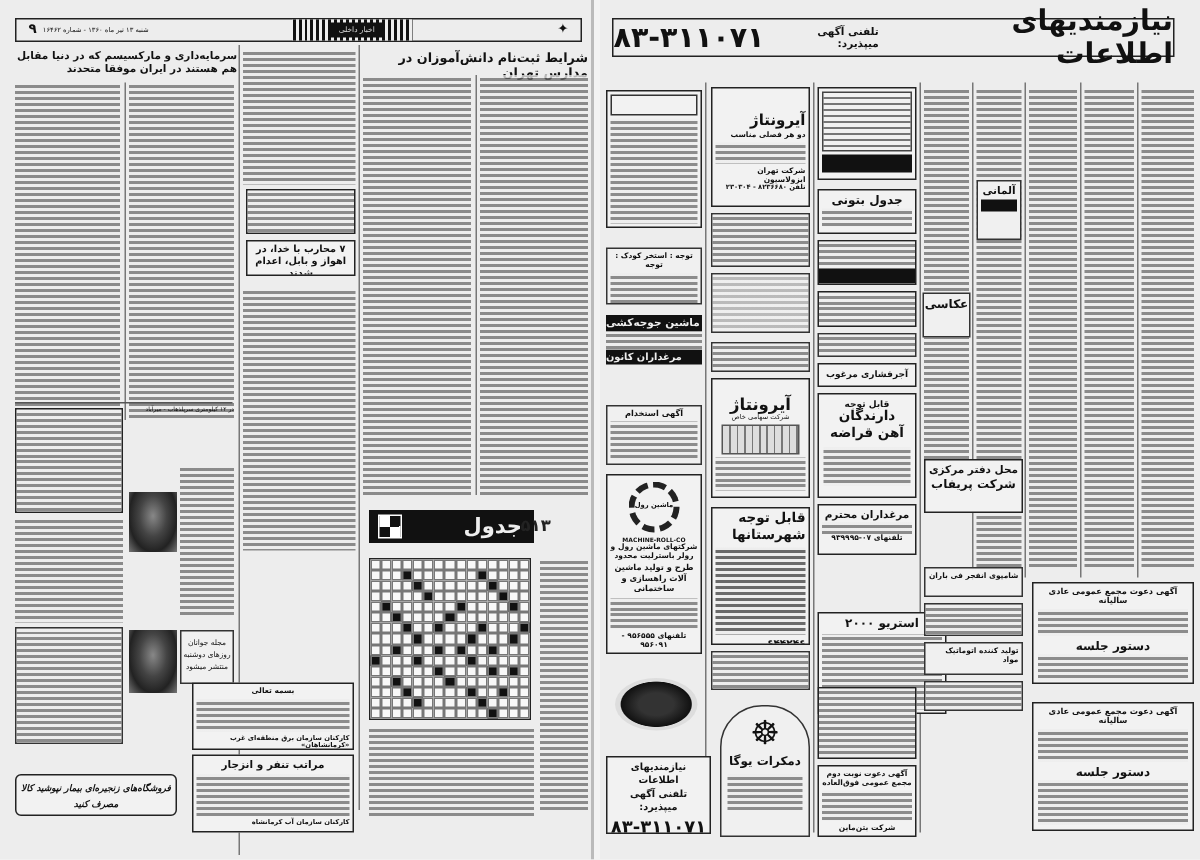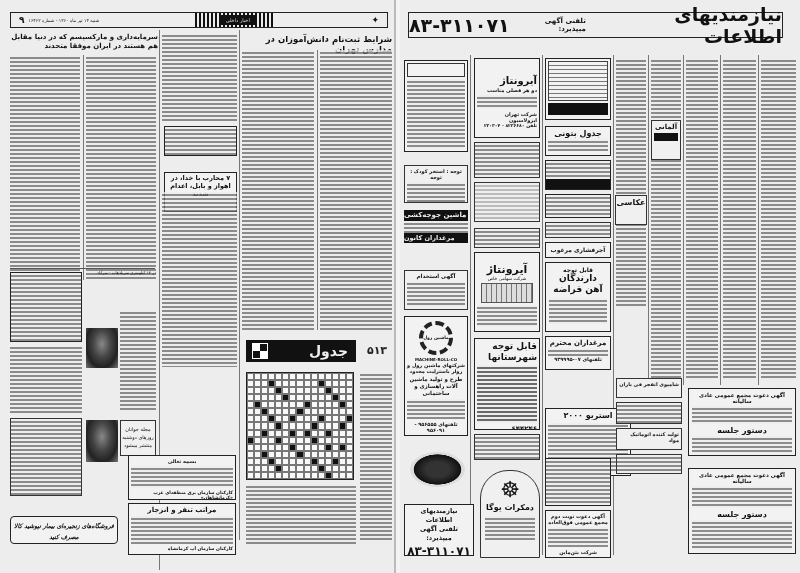--- a/index.html
+++ b/index.html
@@ -48,21 +48,21 @@
 
   <div class="abs rtl bold" style="left:10px;top:33px;width:148px;font-size:7px;line-height:9px">سرمایه‌داری و مارکسیسم که در دنیا مقابل هم هستند در ایران موفقا متحدند</div>
   <div class="abs lines" style="left:10px;top:55px;width:70px;height:225px"></div>
   <div class="abs lines" style="left:86px;top:55px;width:70px;height:225px"></div>
   <div class="vline" style="left:83px;top:55px;height:225px"></div>
 
   <div class="abs lines" style="left:162px;top:33px;width:75px;height:90px"></div>
   <div class="abs box" style="left:164px;top:126px;width:73px;height:30px">
       <div class="lines" style="width:100%;height:100%"></div>
     </div>
-  <div class="abs box" style="left:164px;top:172px;width:73px;height:40px;padding:1px">
+  <div class="abs box" style="left:164px;top:160px;width:73px;height:24px;padding:1px">
     <div class="rtl bold center" style="font-size:6.5px;line-height:8px">۷ محارب با خدا، در اهواز و بابل، اعدام شدند</div>
   </div>
   <div class="abs lines" style="left:162px;top:192px;width:75px;height:175px"></div>
 
   <div class="abs rtl bold" style="left:242px;top:34px;width:150px;font-size:8.5px;line-height:10px">شرایط ثبت‌نام دانش‌آموزان در مدارس تهران</div>
   <div class="abs lines" style="left:242px;top:50px;width:72px;height:280px"></div>
   <div class="abs lines" style="left:320px;top:50px;width:72px;height:280px"></div>
   <div class="vline" style="left:317px;top:50px;height:280px"></div>
   <div class="vline" style="left:239px;top:30px;height:510px"></div>
   <div class="vline" style="left:159px;top:30px;height:540px"></div>
@@ -96,21 +96,21 @@
   </div>
 
   <div class="abs box rtl center bold" style="left:10px;top:516px;width:108px;height:28px;font-size:6px;line-height:11px;padding:3px;border-radius:4px;font-style:italic">
     <span>فروشگاه‌های زنجیره‌ای بیمار نپوشید کالا مصرف کنید</span>
   </div>
 
   <div class="abs rtl bold" style="left:246px;top:340px;width:110px;height:22px;background:#111;color:#eee;font-size:14px;line-height:22px;padding-right:8px;display:flex;align-items:center;justify-content:space-between">
     <span>جدول</span>
     <span style="display:inline-block;width:16px;height:16px;background:conic-gradient(#111 0 25%,#fff 0 50%,#111 0 75%,#fff 0);border:1px solid #fff;margin-left:6px"></span>
   </div>
-  <div class="abs bold" style="left:362px;top:344px;font-size:11px;color:#222;width:30px;text-align:center">۵۱۳</div>
+  <div class="abs bold" style="left:347px;top:344px;font-size:11px;color:#222;width:30px;text-align:left">۵۱۳</div>
   <div class="xw">
     <div></div>
       <div></div>
       <div></div>
       <div></div>
       <div></div>
       <div></div>
       <div></div>
       <div></div>
       <div></div>
@@ -469,20 +469,24 @@
   </div>
   <div class="abs lines" style="left:251px;top:58px;width:30px;height:320px"></div>
   <div class="abs dbox rtl center bold" style="left:251px;top:120px;width:30px;height:40px;padding:2px">
     <div style="font-size:7px">آلمانی</div>
     <div class="blackbar" style="height:8px;margin-top:2px"></div>
   </div>
   <div class="abs lines" style="left:286px;top:58px;width:32px;height:320px"></div>
   <div class="abs lines" style="left:323px;top:58px;width:33px;height:320px"></div>
   <div class="abs lines" style="left:361px;top:58px;width:35px;height:320px"></div>
 
+  <div class="abs box rtl center" style="left:216px;top:306px;width:66px;height:36px;padding:2px">
+    <div class="bold" style="font-size:7px;line-height:9px">محل دفتر مرکزی</div>
+    <div class="bold" style="font-size:8px;line-height:10px">شرکت پریفاب</div>
+  </div>
   <div class="abs dbox rtl" style="left:216px;top:378px;width:66px;height:20px;font-size:5px;padding:2px">
     <span class="bold">شامپوی انفجر فی باران</span>
   </div>
   <div class="abs dbox" style="left:216px;top:402px;width:66px;height:22px">
       <div class="lines" style="height:100%"></div>
     </div>
   <div class="abs dbox rtl" style="left:216px;top:428px;width:66px;height:22px;font-size:5px;padding:2px">
     <span class="bold">تولید کننده اتوماتیک مواد</span>
   </div>
   <div class="abs dbox" style="left:216px;top:454px;width:66px;height:20px">

